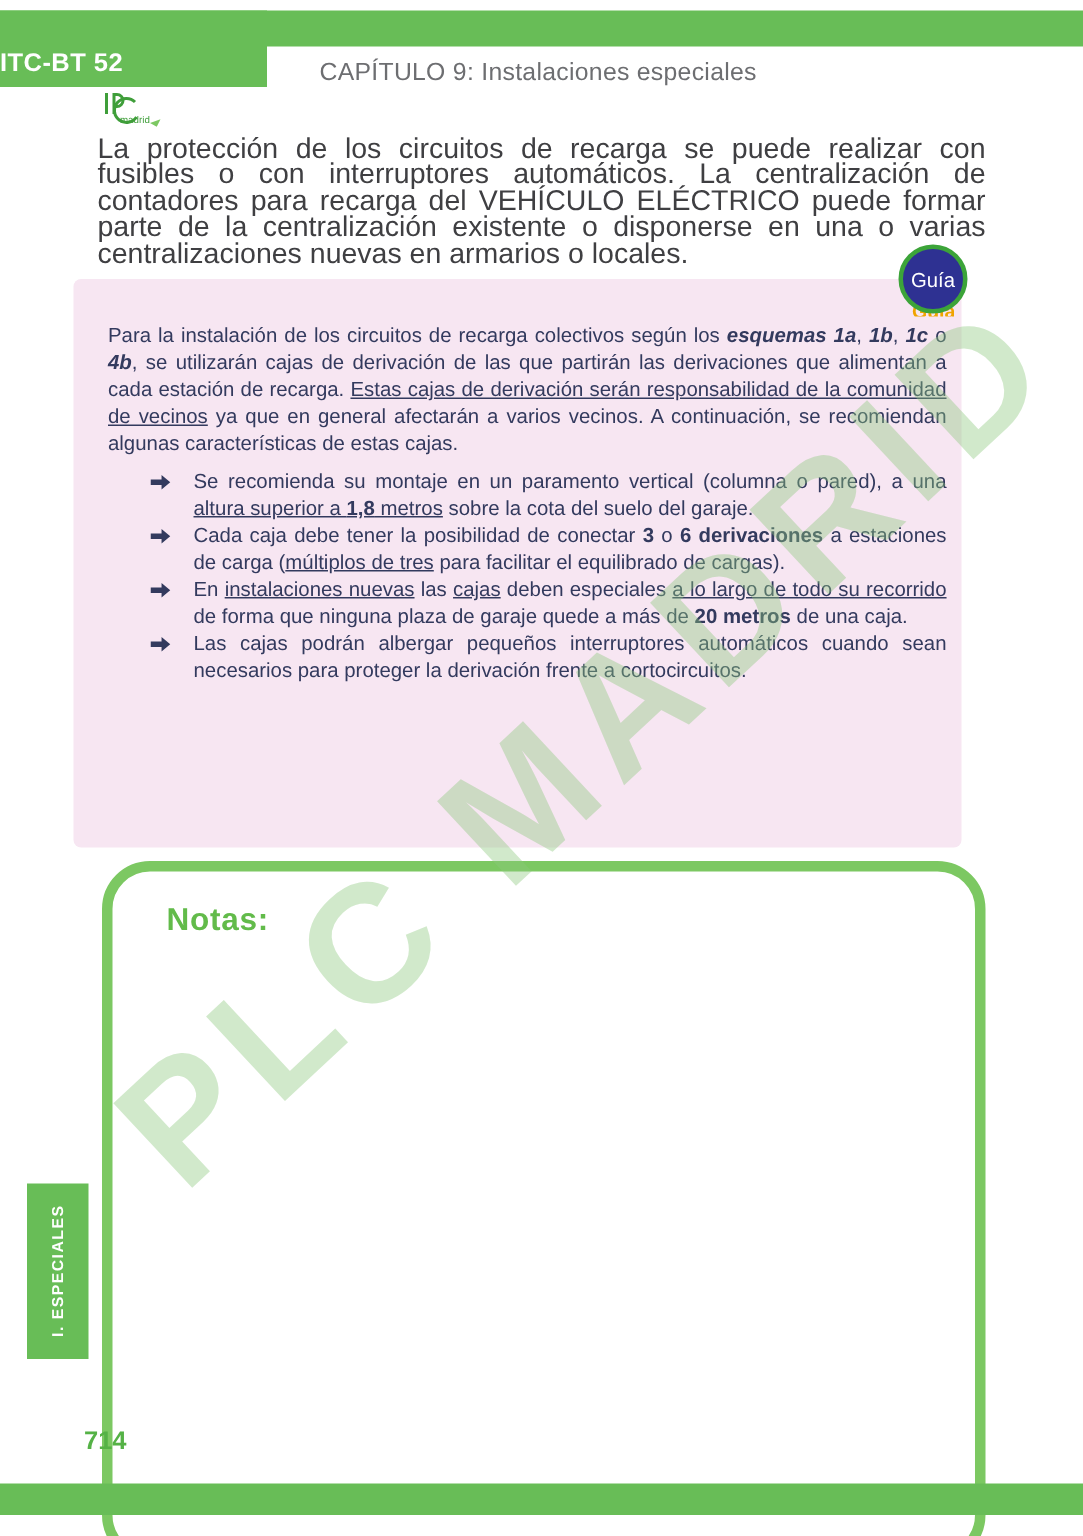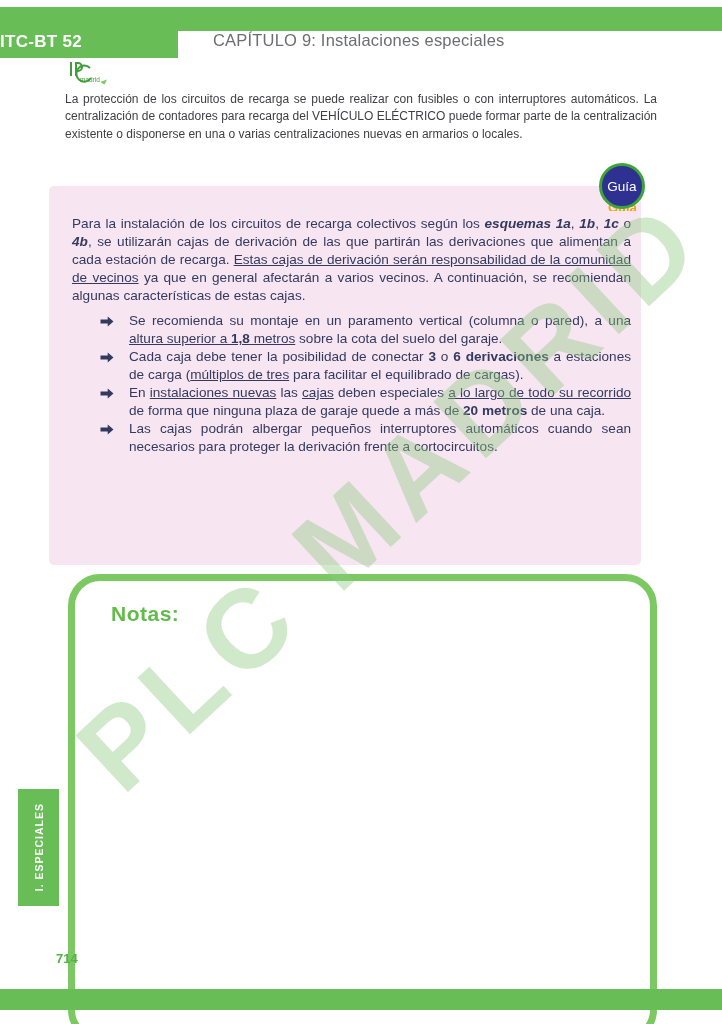--- a/index.html
+++ b/index.html
@@ -18,26 +18,26 @@
     --logo-green:#3f9e3a;
   }
   *{margin:0;padding:0;box-sizing:border-box}
   html,body{width:722px;height:1024px}
   body{font-family:"Liberation Sans",sans-serif;background:#fff;position:relative;overflow:hidden}
 
   .band{position:absolute;left:0;top:7px;width:722px;height:24px;background:var(--green)}
   .code-block{position:absolute;left:0;top:7px;width:178px;height:51px;background:var(--green);
               display:flex;align-items:flex-end;justify-content:flex-start;padding-bottom:6px}
   .code{color:#fff;font-weight:bold;font-size:17px;letter-spacing:.3px}
-  .chapter{position:absolute;left:213px;top:31px;height:27px;display:flex;align-items:flex-start;
+  .chapter{position:absolute;left:213px;top:31px;height:27px;display:flex;align-items:flex-end;
            color:var(--title-gray);font-size:16.5px;letter-spacing:.2px}
 
   .logo{position:absolute;left:66px;top:59px}
 
-  .intro{position:absolute;left:65px;top:91px;width:592px;font-size:12px;line-height:17.4px;
+  .intro{position:absolute;left:65px;top:91px;width:592px;font-size:19px;line-height:17.4px;
          color:var(--body-text);text-align:justify}
 
   .pink-box{position:absolute;left:49px;top:186px;width:592px;height:379px;background:var(--pink-bg);
             border-radius:5px;z-index:1;color:var(--navy-text);font-size:13.6px}
   .pink-intro{margin:29px 10px 0 23px;text-align:justify;line-height:18px}
   .bullets{margin:7px 10px 0 50px}
   .bullet{display:flex;}
   .bullet .arrow{flex:0 0 16px;margin-top:4px}
   .bullet .btext{margin-left:14px;text-align:justify;line-height:18px;flex:1}
   .u{text-decoration:underline}
@@ -53,21 +53,21 @@
   .notas{position:absolute;left:68px;top:574px;width:589px;height:468px;background:#fff;
          border:7px solid var(--green-soft);border-radius:32px}
   .notas-label{position:absolute;left:36px;top:21px;color:var(--green-label);font-weight:bold;
                font-size:21px;letter-spacing:.5px}
 
   .tab{position:absolute;left:18px;top:789px;width:41px;height:117px;background:var(--green);
        display:flex;align-items:center;justify-content:center}
   .tab span{writing-mode:vertical-rl;transform:rotate(180deg);color:#fff;font-weight:bold;
             font-size:10.5px;letter-spacing:1px}
 
-  .pagenum{position:absolute;left:56px;top:951px;color:var(--page-num-green);font-weight:bold;font-size:13px}
+  .pagenum{position:absolute;left:56px;top:951px;color:var(--page-num-green);font-weight:bold;font-size:17px}
   .footer-band{position:absolute;left:0;top:989px;width:722px;height:21px;background:var(--green)}
 
   .watermark{position:absolute;left:390px;top:495px;transform:translate(-50%,-50%) rotate(-43deg);
              font-size:112px;font-weight:bold;letter-spacing:10px;color:var(--watermark-green);
              white-space:nowrap;z-index:8;pointer-events:none}
 </style>
 </head>
 <body>
 
 <div class="band"></div>

